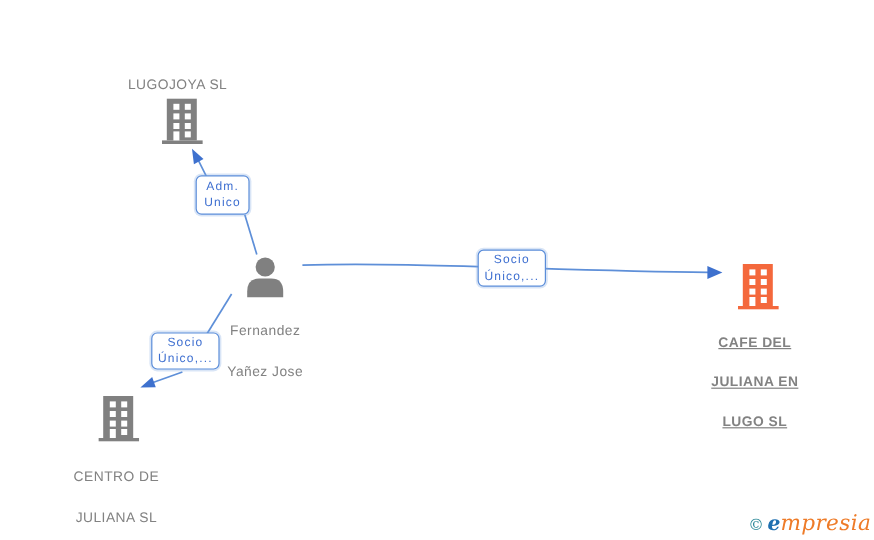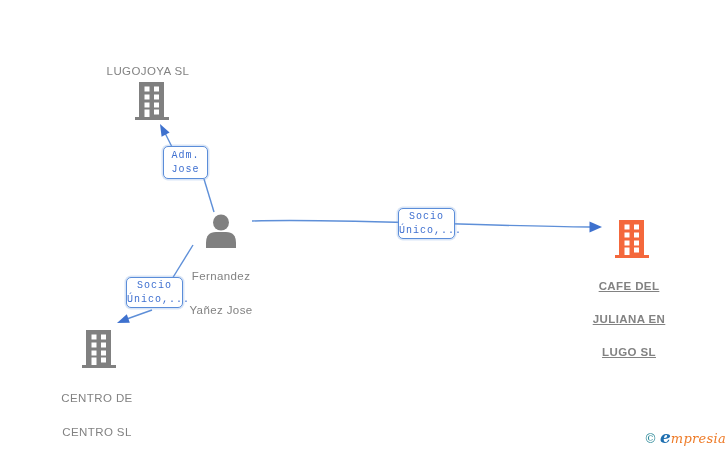--- a/index.html
+++ b/index.html
@@ -15,39 +15,39 @@
   }
   .node-label.bold{font-weight:bold;line-height:14px;text-decoration:underline;}
   .node-label span{display:block;margin-top:19px;}
   .edge-box{
     position:absolute;box-sizing:border-box;background:#ffffff;
     border:1.5px solid #5B8DD9;border-radius:5px;
     box-shadow:0 0 0 1.5px rgba(130,170,225,0.30);
     color:#3E6FD0;font-size:10px;line-height:14px;letter-spacing:1px;
     text-align:center;display:flex;flex-direction:column;justify-content:center;
   }
-  .edge-box span{display:block;font-family:Liberation Mono, monospace;}
+  .edge-box span{display:block;}
   .box-adm{left:163px;top:146px;width:45px;height:33px;}
   .box-socio-cafe{left:398px;top:208px;width:57px;height:31px;}
   .box-socio-juliana{left:126px;top:277px;width:57px;height:31px;}
   .label-lugojoya{left:78px;top:64px;width:140px;}
   .label-person{left:161px;top:250px;width:120px;}
   .label-cafe{left:569px;top:260px;width:120px;}
   .label-juliana{left:37px;top:372px;width:120px;}
   .icon-lugojoya{left:135px;top:82px;}
   .icon-person{left:203px;top:214px;}
   .icon-cafe{left:615px;top:220px;}
   .icon-juliana{left:82px;top:330px;}
   #footer-logo{
     position:absolute;right:2px;bottom:3px;display:flex;align-items:baseline;
     font-family:"DejaVu Serif",serif;font-style:italic;cursor:pointer;
   }
   #footer-logo .copy{color:#2E8A99;font-size:13px;font-style:normal;margin-right:3px;}
   #footer-logo .brand-e{color:#1E6FB0;font-size:17px;font-weight:bold;}
-  #footer-logo .brand-rest{color:#EE7B28;font-size:13px;letter-spacing:0.3px;}
+  #footer-logo .brand-rest{color:#EE7B28;font-size:18px;letter-spacing:0.3px;}
 </style>
 </head>
 <body>
 
 <div id="canvas">
 
   <svg class="edges" viewBox="0 0 728 450">
     <g stroke="#5E8FD8" stroke-width="1.4" fill="none">
       <line x1="214" y1="212" x2="204" y2="179"></line>
       <line x1="172" y1="147" x2="165" y2="133"></line>
@@ -75,21 +75,21 @@
         <rect x="19" y="12.5" width="5" height="5"></rect>
       <rect x="9.5" y="20.5" width="5" height="5"></rect>
         <rect x="19" y="20.5" width="5" height="5"></rect>
       <rect x="9.5" y="27.5" width="5" height="7.5"></rect>
         <rect x="19" y="27.5" width="5" height="5"></rect>
     </g>
   </svg>
 
   <div class="edge-box box-adm">
     <span>Adm.</span>
-    <span>Jose</span>
+    <span>Unico</span>
   </div>
 
   <svg class="node-icon icon-person" width="36" height="34" viewBox="0 0 36 34">
     <circle cx="18" cy="8.5" r="8" fill="#808080"></circle>
     <path d="M3,34 L3,29 Q3,18 13,18 L23,18 Q33,18 33,29 L33,34 Z" fill="#808080"></path>
   </svg>
   <div class="node-label label-person">
     <span>Fernandez</span>
     <span>Yañez Jose</span>
   </div>
@@ -133,21 +133,21 @@
       <rect x="9.5" y="12.5" width="5" height="5"></rect>
         <rect x="19" y="12.5" width="5" height="5"></rect>
       <rect x="9.5" y="20.5" width="5" height="5"></rect>
         <rect x="19" y="20.5" width="5" height="5"></rect>
       <rect x="9.5" y="27.5" width="5" height="7.5"></rect>
         <rect x="19" y="27.5" width="5" height="5"></rect>
     </g>
   </svg>
   <div class="node-label label-juliana">
     <span>CENTRO DE</span>
-    <span>CENTRO SL</span>
+    <span>JULIANA SL</span>
   </div>
 
   <div id="footer-logo">
     <span class="copy">©</span>
     <span class="brand-e">e</span>
     <span class="brand-rest">mpresia</span>
   </div>
 
 </div>
 

